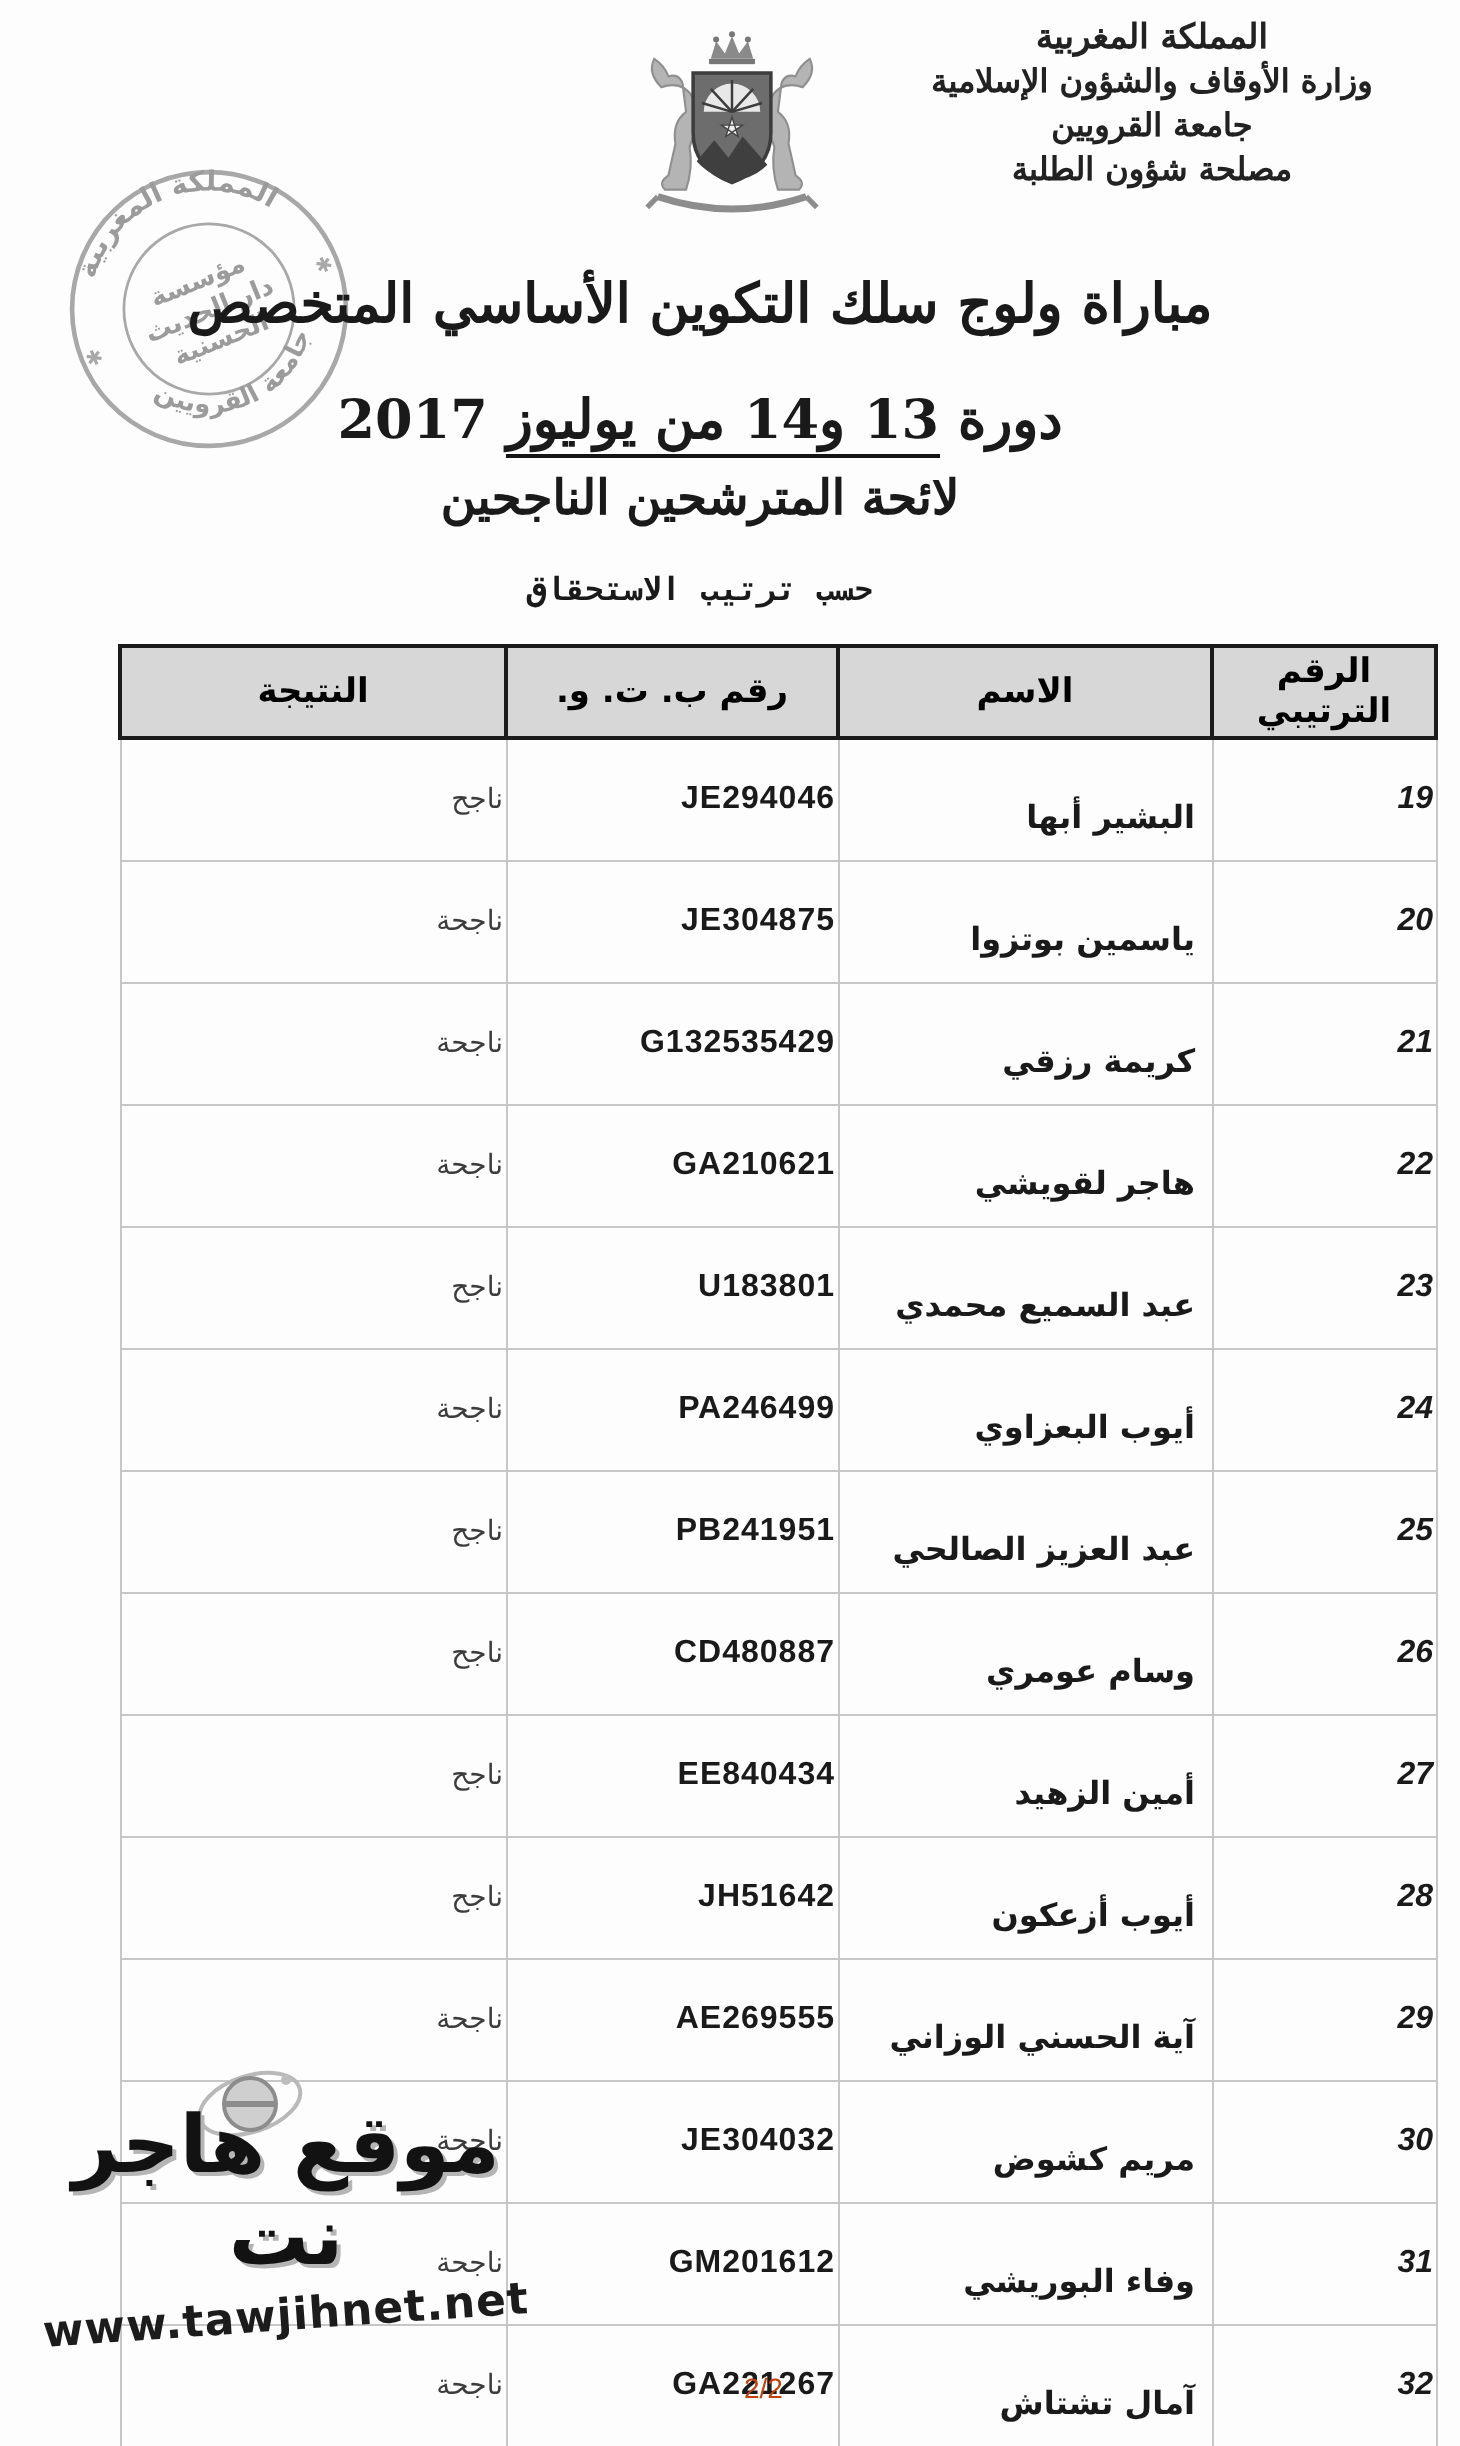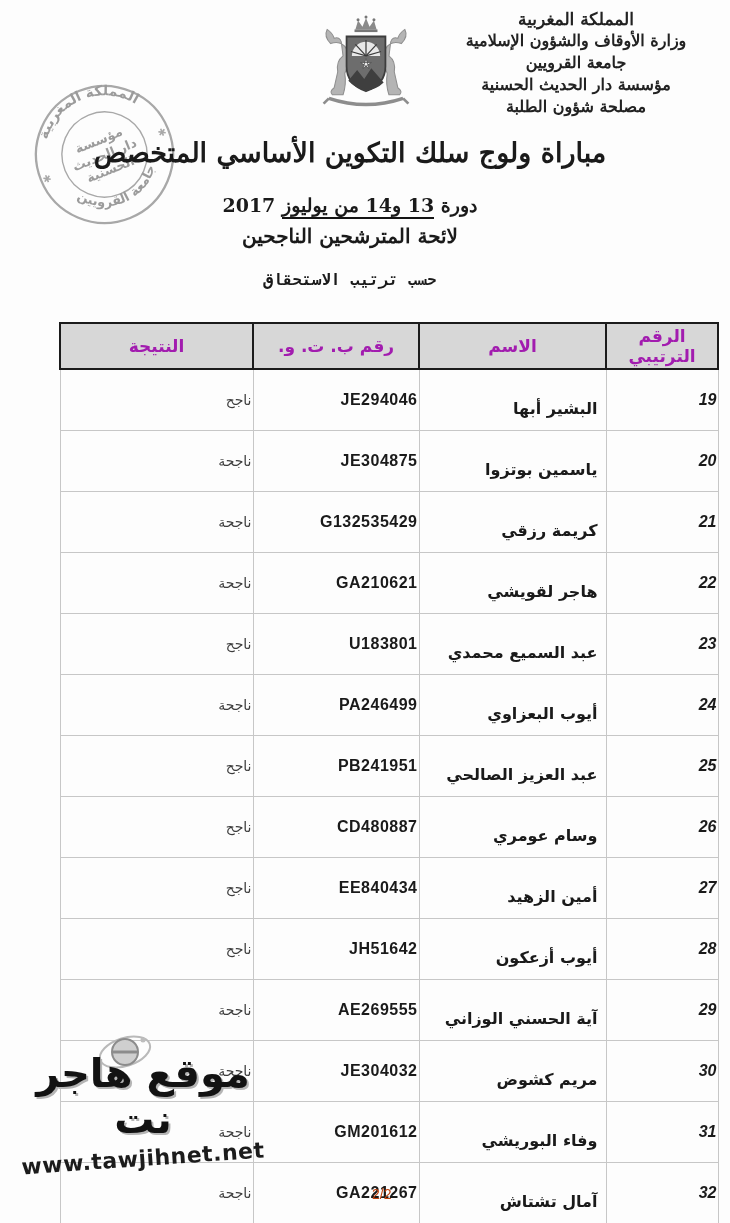--- a/index.html
+++ b/index.html
@@ -18,32 +18,32 @@
   .letterhead .lh-line.first{font-size:17px;}
   
   .coat{position:absolute;top:10px;left:313px;width:106px;height:106px;}
   
   .stamp{position:absolute;top:62px;left:12px;width:185px;height:185px;
          transform:rotate(-22deg);opacity:.85;}
   
   .titles{position:absolute;top:136px;left:0;width:700px;direction:rtl;text-align:center;
           font-family:"DejaVu Serif","Liberation Serif",serif;}
   .title-main{font-size:27px;font-weight:bold;line-height:34px;}
-  .title-session{font-size:19px;font-weight:bold;margin-top:24px;}
+  .title-session{font-size:27px;font-weight:bold;margin-top:24px;}
   .title-session .underlined{border-bottom:2px solid #151515;padding-bottom:1px;}
-  .title-list{font-size:20px;font-weight:bold;margin-top:8px;}
+  .title-list{font-size:24px;font-weight:bold;margin-top:8px;}
   .title-order{font-size:16px;font-weight:bold;margin-top:22px;font-family:Liberation Mono, monospace;}
   
   table.results{
     position:absolute;top:322px;left:59px;width:658px;
     border-collapse:collapse;table-layout:fixed;direction:rtl;
   }
   table.results th{
     height:42px;background:#d7d7d7;border:2px solid #1b1b1b;
-    font-size:17px;font-weight:bold;text-align:center;color:#a21caf;
+    font-size:17px;font-weight:bold;text-align:center;color:#000000;
     font-family:"DejaVu Sans",sans-serif;
   }
   table.results td{
     height:44px;border:1px solid #c7c7c7;background:#fdfdfd;
     text-align:right;vertical-align:middle;
   }
   td.cell-rank{font-family:"Liberation Sans","DejaVu Sans",sans-serif;
                font-size:16px;font-weight:bold;font-style:italic;}
   td.cell-name{text-align:right;padding:16px 8px 0 4px;font-size:16px;font-weight:bold;}
   td.cell-id{font-family:"Liberation Sans","DejaVu Sans",sans-serif;
@@ -68,21 +68,20 @@
 </style>
 </head>
 <body>
 
 <div class="page">
 
   <div class="letterhead">
     <span class="lh-line first">المملكة المغربية</span>
     <span class="lh-line">وزارة الأوقاف والشؤون الإسلامية</span>
     <span class="lh-line">جامعة القرويين</span>
-    <span class="lh-line">مؤسسة دار الحديث الحسنية</span>
     <span class="lh-line">مصلحة شؤون الطلبة</span>
   </div>
 
   <svg class="coat" viewBox="0 0 120 120">
 
     <path d="M48,22 L51,12 L56,19 L60,9 L64,19 L69,12 L72,22 Z" fill="#8a8a8a"></path>
     <circle cx="51" cy="11" r="1.7" fill="#777"></circle>
       <circle cx="60" cy="8" r="1.7" fill="#777"></circle>
       <circle cx="69" cy="11" r="1.7" fill="#777"></circle>
     <rect x="47" y="22" width="26" height="3" fill="#777"></rect>

